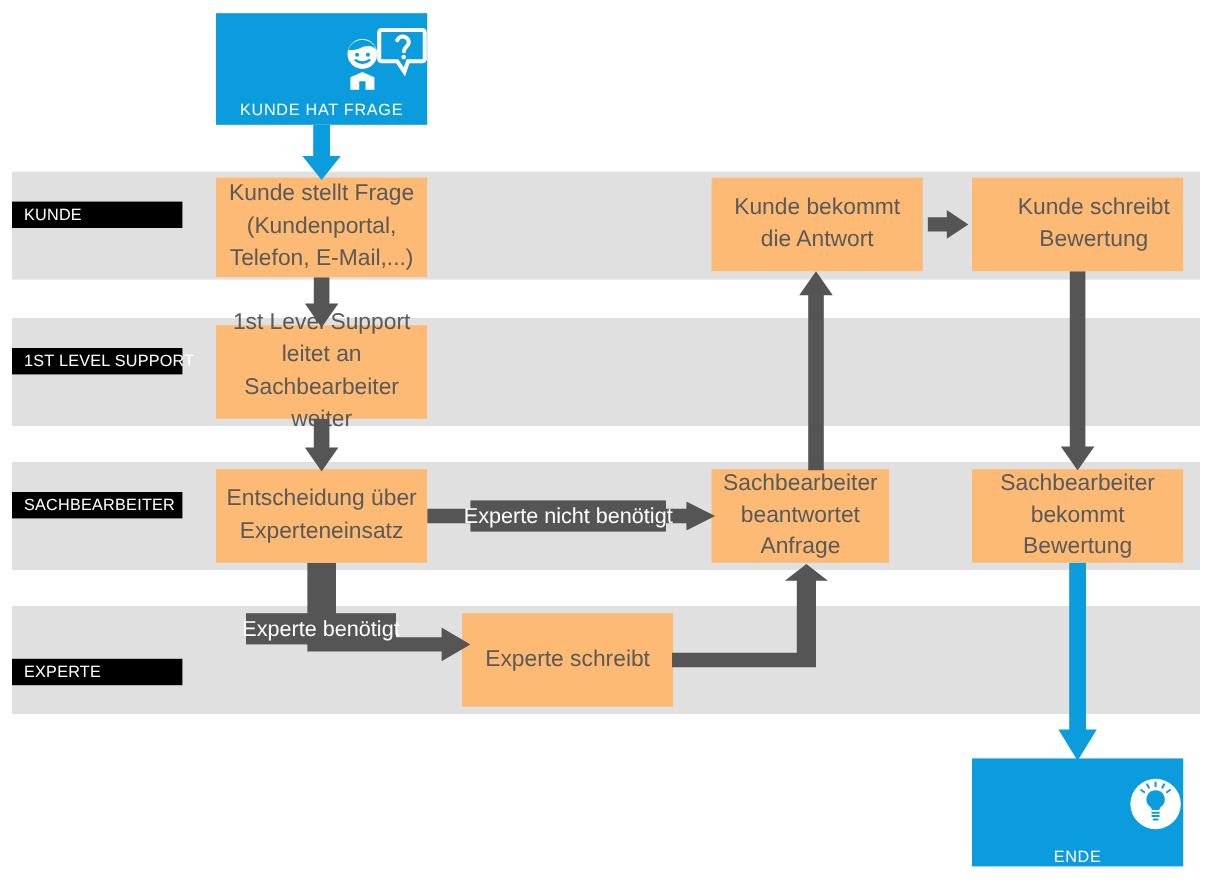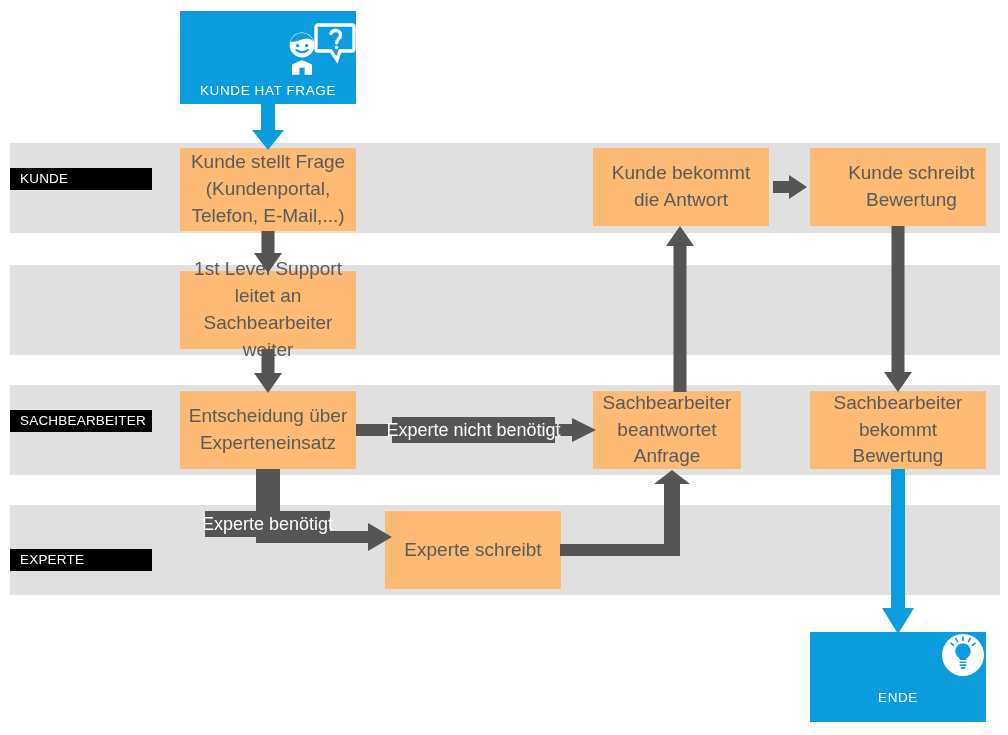--- a/index.html
+++ b/index.html
@@ -95,20 +95,21 @@
 <body>
 
 <div id="canvas">
 
   <div class="lane" style="left:10px; top:143px; width:990px; height:90px;"></div>
   <div class="lane" style="left:10px; top:265px; width:990px; height:90px;"></div>
   <div class="lane" style="left:10px; top:385px; width:990px; height:90px;"></div>
   <div class="lane" style="left:10px; top:505px; width:990px; height:90px;"></div>
 
   <div class="lane-label" style="left:10px; top:155px; width:142px; height:22px;">KUNDE</div>
+  <div class="lane-label" style="left:10px; top:277px; width:142px; height:22px;">1ST LEVEL SUPPORT</div>
   <div class="lane-label" style="left:10px; top:397px; width:142px; height:22px;">SACHBEARBEITER</div>
   <div class="lane-label" style="left:10px; top:536px; width:142px; height:22px;">EXPERTE</div>
 
   <div class="terminator" style="left:180px; top:11px; width:176px; height:93px; padding-top:12px;">
     <span class="term-icon">
       <svg width="74" height="52" viewBox="0 0 74 52" aria-hidden="true">
 
         <path d="M36 2 h34 a2 2 0 0 1 2 2 v22 a2 2 0 0 1 -2 2 h-12 l-3 9 -6 -9 h-13 a2 2 0 0 1 -2 -2 v-22 a2 2 0 0 1 2 -2 z" fill="none" stroke="#ffffff" stroke-width="3.4"></path>
 
         <path d="M49 10.5 a5 5 0 0 1 9.6 2 c0 3.2 -4 3.6 -4 7.2" fill="none" stroke="#ffffff" stroke-width="3.4" stroke-linecap="round"></path>
@@ -200,21 +201,21 @@
       <path d="M11.5 0 h13 v146 h7.5 l-14 20 -14 -20 h7.5 z" fill="#555555"></path>
     </svg>
   </div>
 
   <div class="conn" style="left:878px; top:469px; width:40px; height:165px;">
     <svg width="40" height="165" viewBox="0 0 40 165">
       <path d="M13 0 h14 v139 h9 l-16 26 -16 -26 h9 z" fill="#0b9cdd"></path>
     </svg>
   </div>
 
-  <div class="terminator" style="left:810px; top:632px; width:176px; height:90px; padding-top:0;">
+  <div class="terminator" style="left:810px; top:632px; width:176px; height:90px; padding-top:15px;">
     <span class="term-icon">
       <svg width="46" height="46" viewBox="0 0 46 46" aria-hidden="true">
         <circle cx="23" cy="23" r="21" fill="#ffffff"></circle>
 
         <path d="M23 11.5 a7.6 7.6 0 0 0 -4.6 13.7 c1 0.9 1.4 1.8 1.5 2.8 h6.2 c0.1 -1 0.5 -1.9 1.5 -2.8 A7.6 7.6 0 0 0 23 11.5 z" fill="#0b9cdd"></path>
 
         <rect x="19.5" y="29.4" width="7" height="1.7" rx="0.8" fill="#0b9cdd"></rect>
         <rect x="19.5" y="32.2" width="7" height="1.7" rx="0.8" fill="#0b9cdd"></rect>
         <rect x="20.6" y="35" width="4.8" height="1.7" rx="0.8" fill="#0b9cdd"></rect>
 

